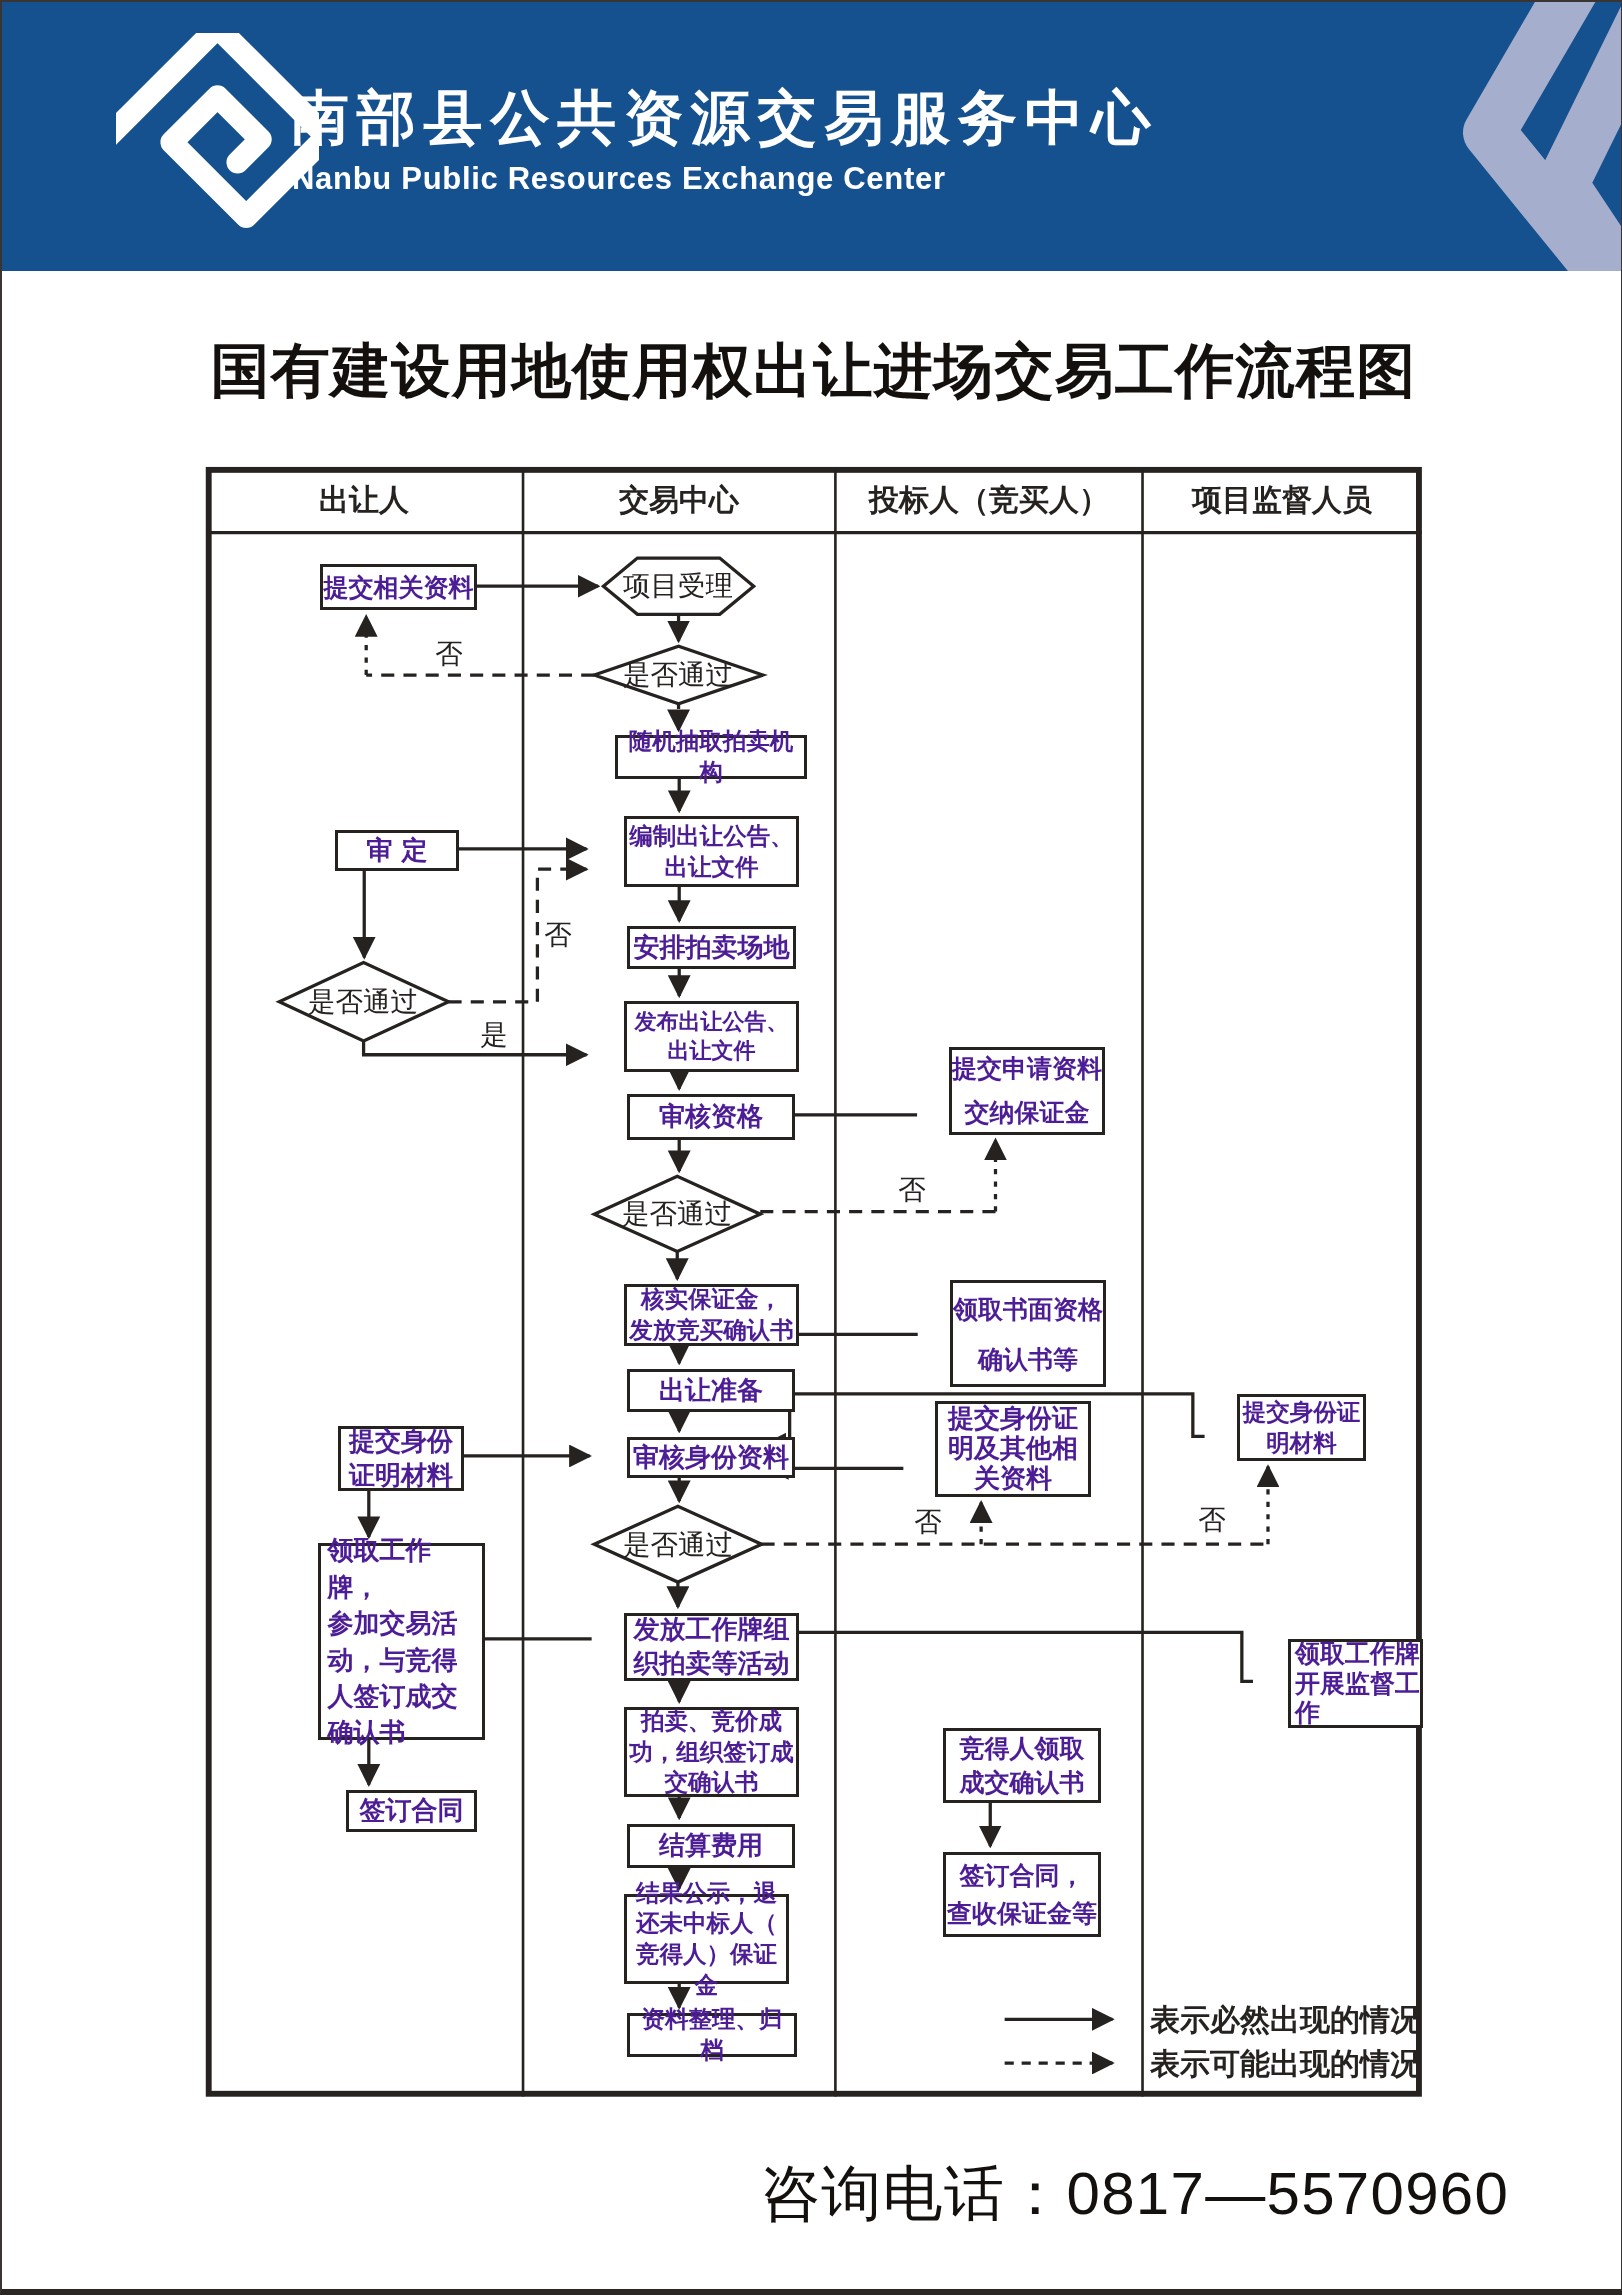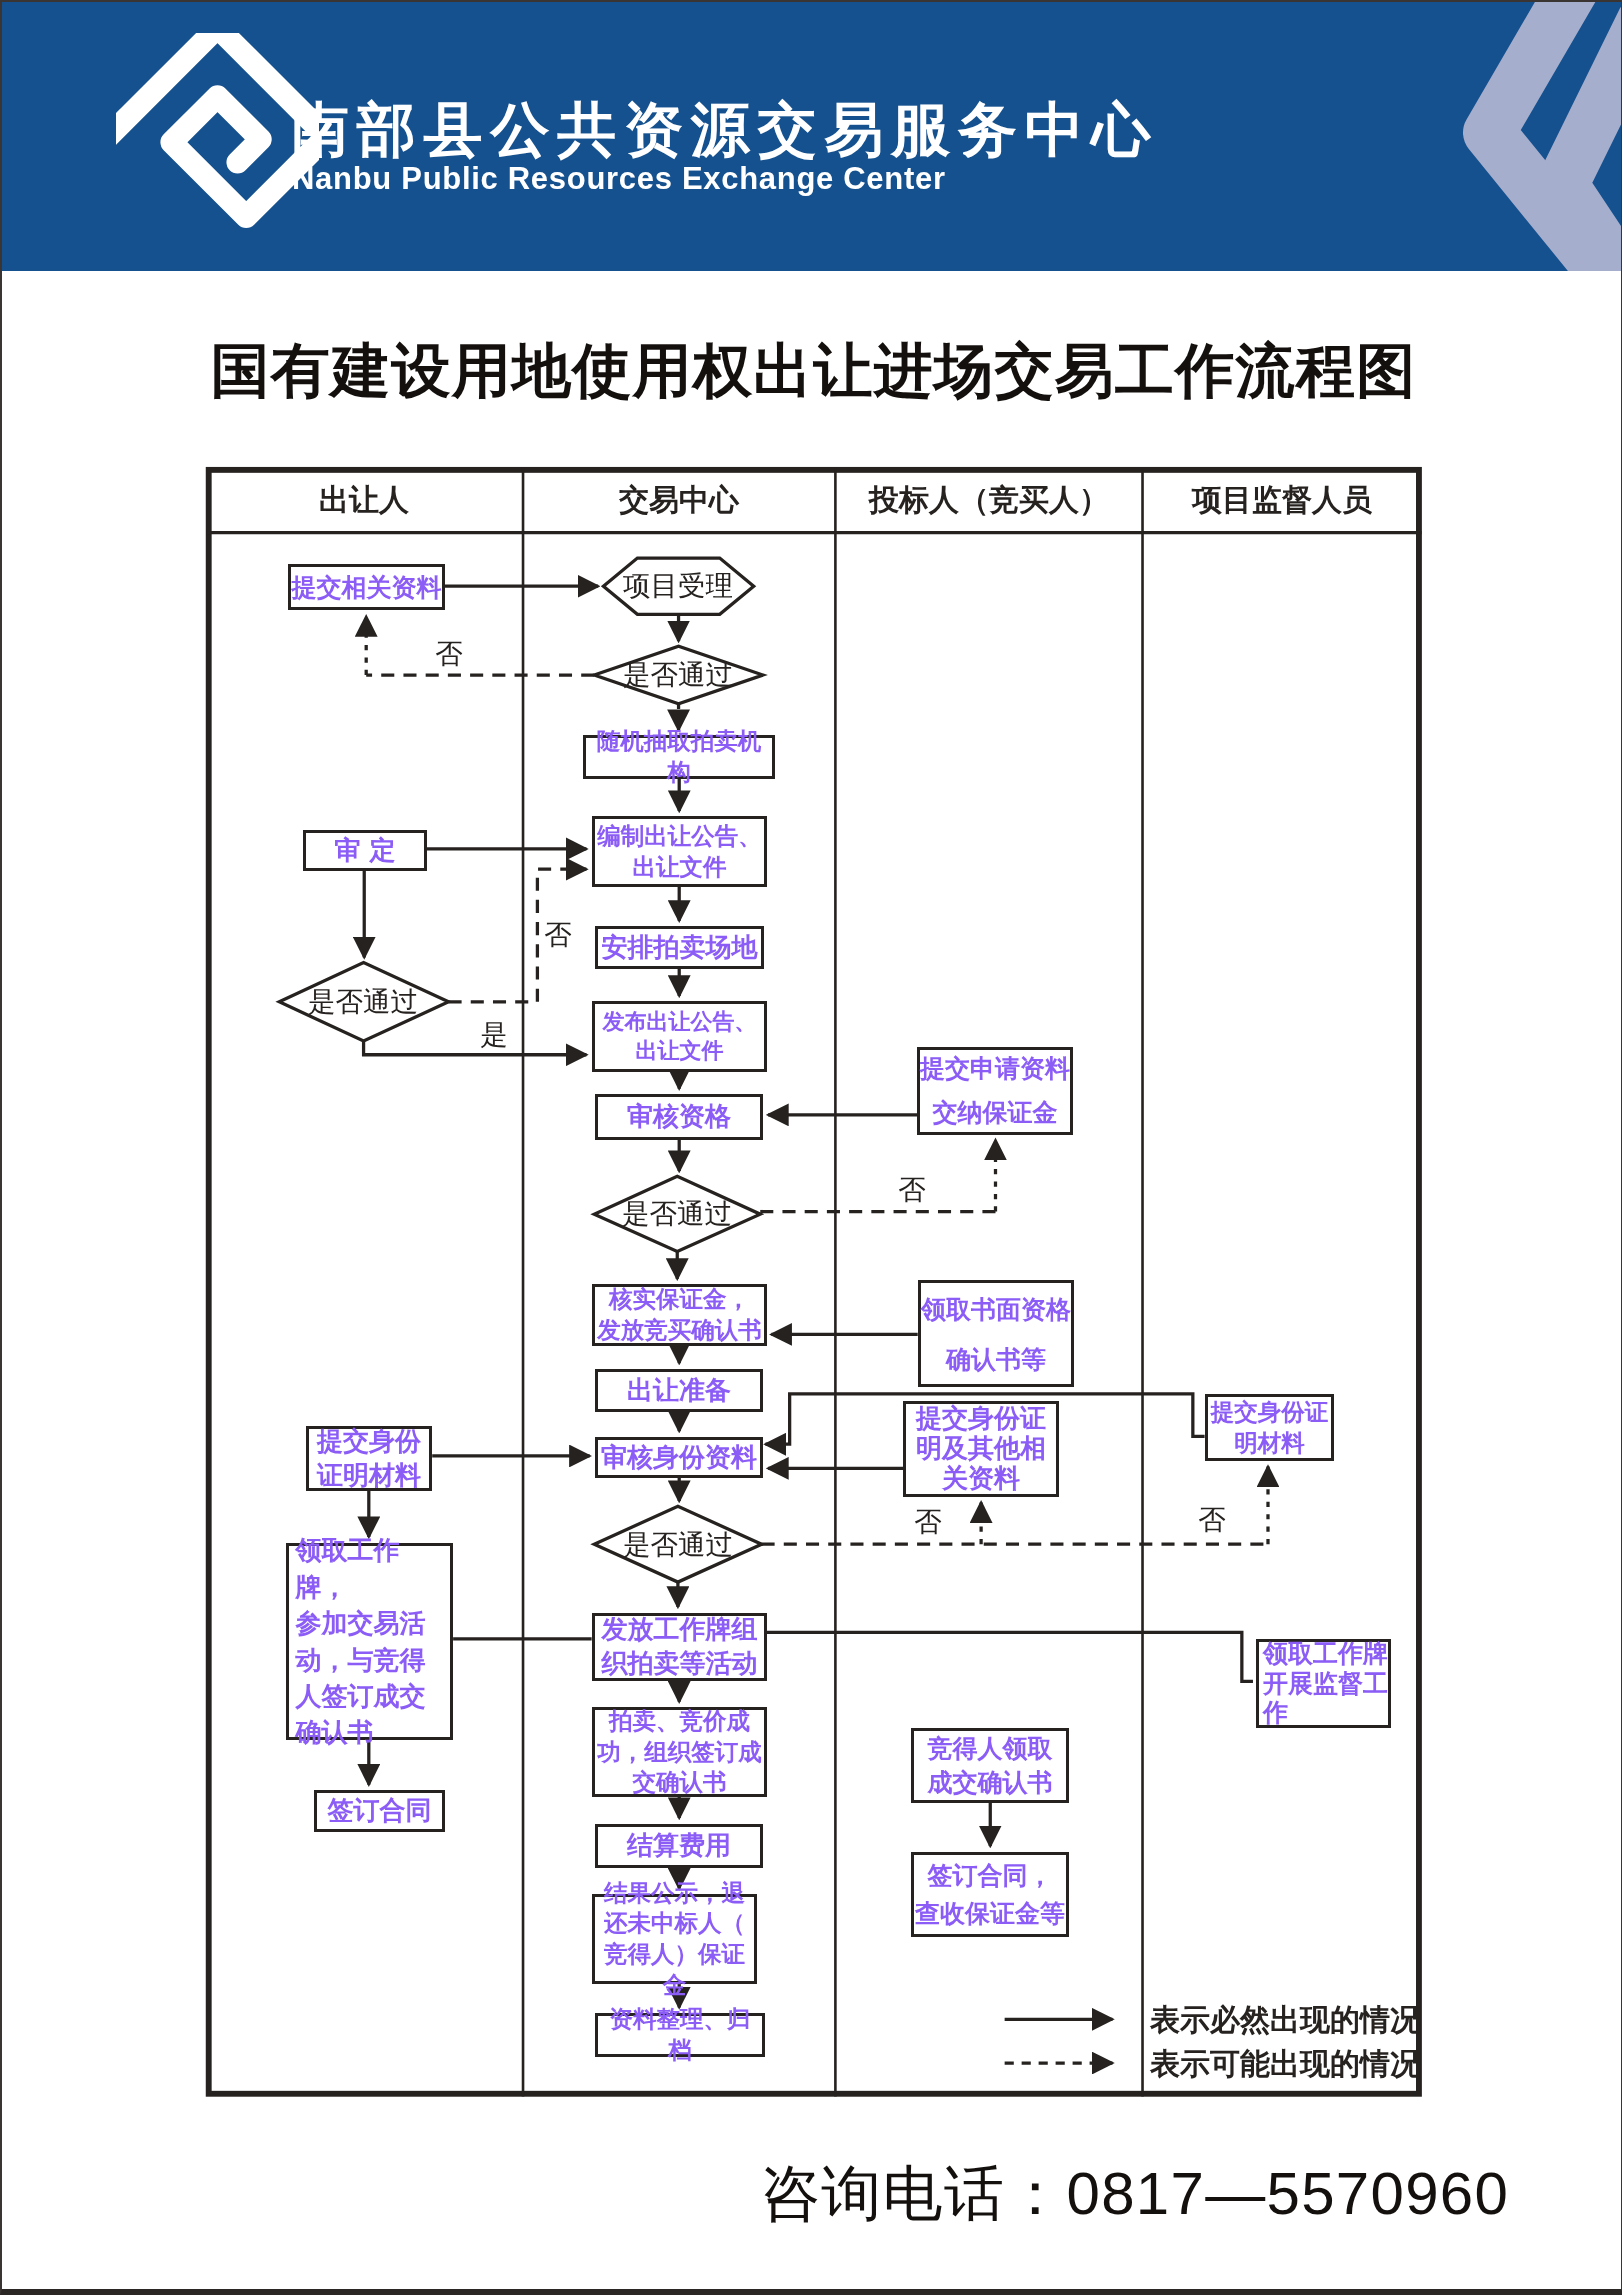--- a/index.html
+++ b/index.html
@@ -3,31 +3,31 @@
 <meta charset="utf-8">
 <style>
   html,body{margin:0;padding:0;background:#e8e8e8;}
   #page{
     position:relative;width:1623px;height:2295px;background:#ffffff;
     font-family:"Liberation Sans", sans-serif;color:#262220;
     border:2px solid #3a3532;border-bottom:6.5px solid #2b2724;box-sizing:border-box;overflow:hidden;
   }
   
   #hdr{position:absolute;left:0;top:0;width:1623px;height:269px;background:#15518e;overflow:hidden;}
-  #hdr .cn{position:absolute;left:288px;top:77px;width:915px;color:#fff;font-size:59px;font-weight:900;letter-spacing:7.8px;white-space:nowrap;margin-top:12px;}
+  #hdr .cn{position:absolute;left:288px;top:77px;width:915px;color:#fff;font-size:59px;font-weight:900;letter-spacing:7.8px;white-space:nowrap;}
   #hdr .en{position:absolute;left:290px;top:159px;width:915px;color:#fff;font-size:31px;font-weight:700;letter-spacing:0.7px;white-space:nowrap;}
   
   #title{position:absolute;left:0;top:330px;width:1623px;text-align:center;
     font-family:"Liberation Serif", serif;font-weight:900;font-size:59px;letter-spacing:1.3px;color:#14100e;}
   
   #lines{position:absolute;left:0;top:0;width:1623px;height:2295px;z-index:1;}
   
   .node{position:absolute;box-sizing:border-box;background:#fff;border:3.3px solid #262220;
     display:flex;align-items:center;justify-content:center;text-align:center;
-    font-weight:700;font-size:26px;line-height:1.3;white-space:pre-line;z-index:2;color:#8b5cf6;}
+    font-weight:700;font-size:26px;line-height:1.3;white-space:pre-line;z-index:2;color:#4c1d95;margin-left:32px;}
   .slabel{position:absolute;transform:translate(-50%,-50%);font-weight:400;font-size:27.5px;
     white-space:pre-line;text-align:center;z-index:3;color:#262220;}
   .colhead{position:absolute;transform:translate(-50%,-50%);font-weight:700;font-size:30px;white-space:nowrap;z-index:3;color:#262220;}
   .legendtext{position:absolute;transform:translate(0,-50%);font-weight:600;font-size:30px;white-space:nowrap;z-index:3;color:#262220;}
   #phone{position:absolute;left:758px;top:2152px;font-size:60px;font-weight:400;letter-spacing:1.3px;white-space:nowrap;color:#14100e;z-index:3;}
 </style>
 </head>
 <body>
 
 <div id="page">

